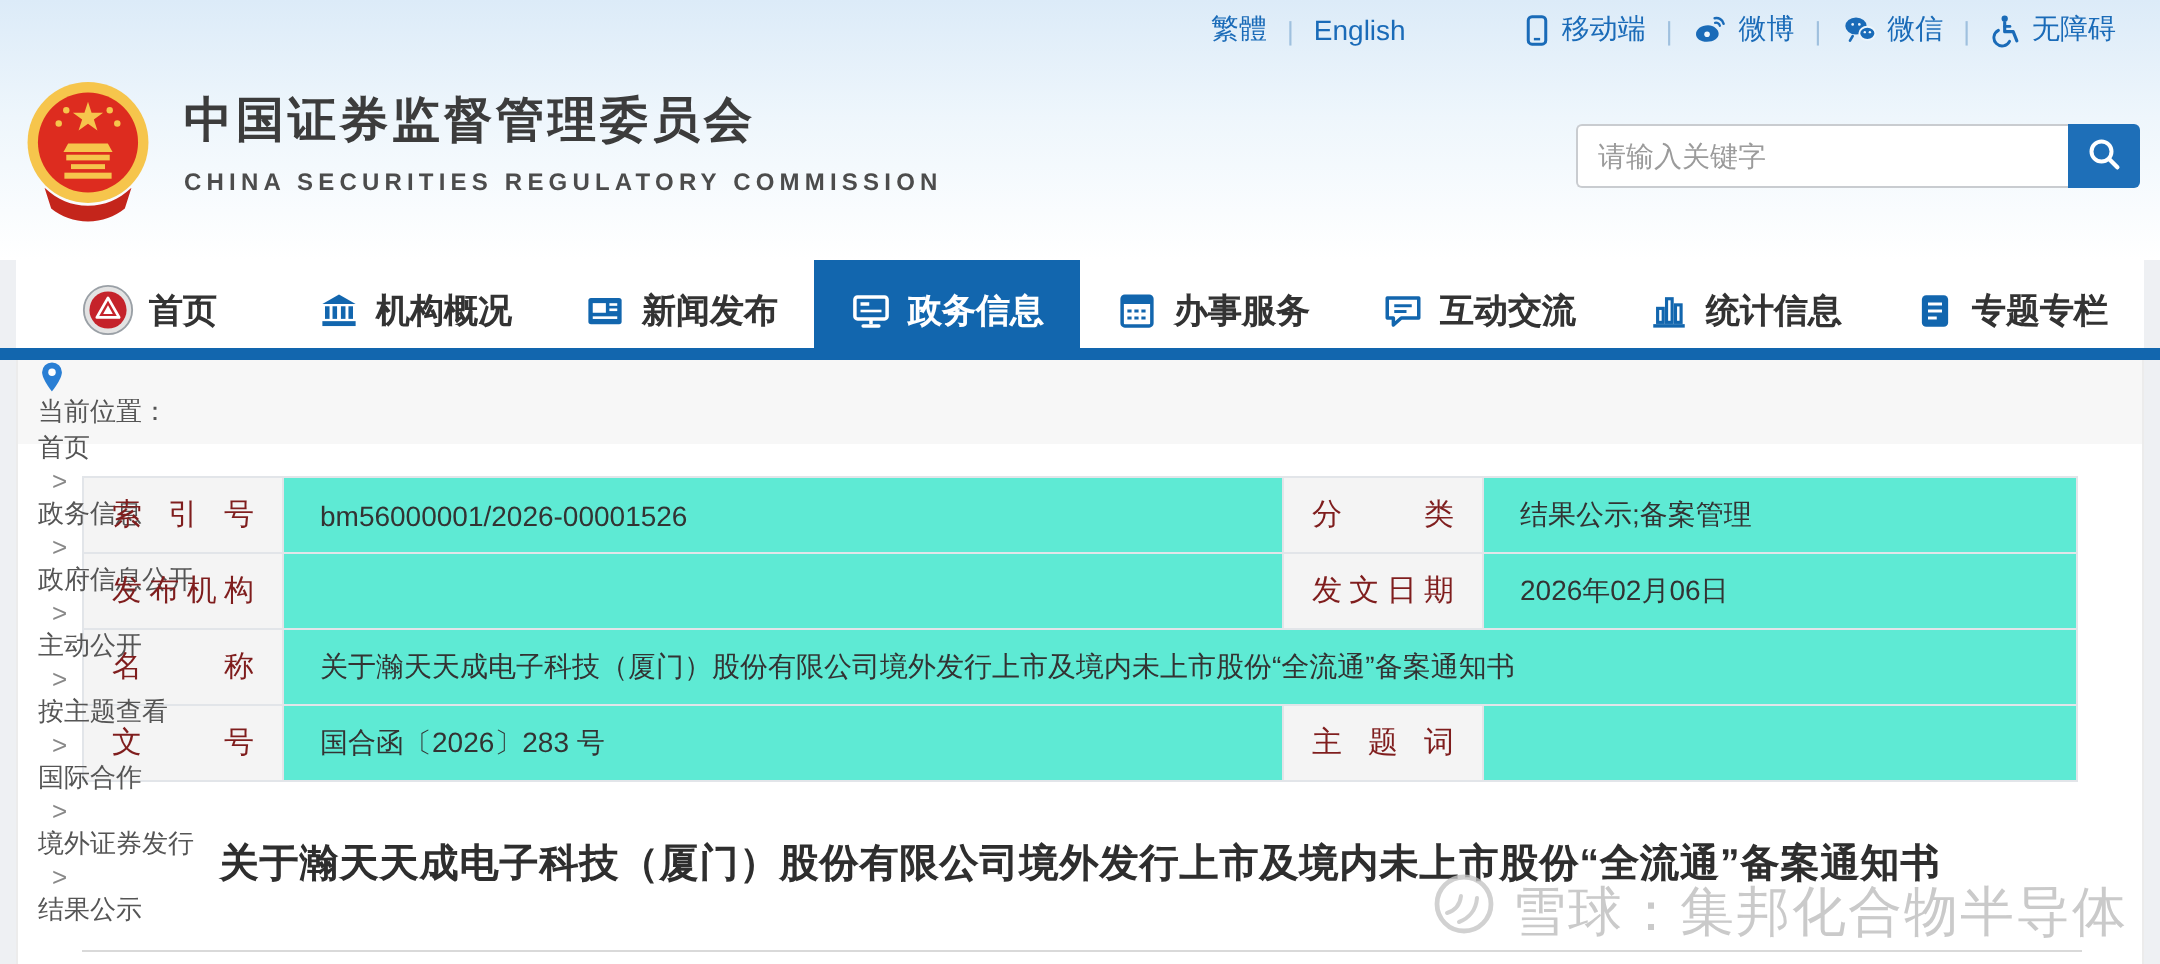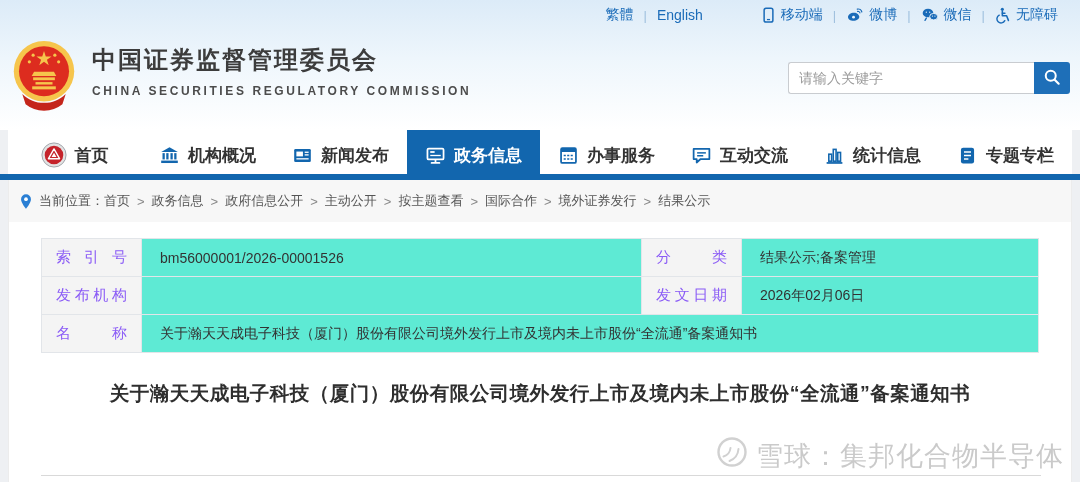--- a/index.html
+++ b/index.html
@@ -51,34 +51,34 @@
   .nav-item .nav-ic { display:inline-flex; color:#1266ae; }
   .nav-item.active { background:#1266ae; color:#fff; }
   .nav-item.active .nav-ic { color:#fff; }
   .nav-strip { position:absolute; top:174px; left:0; width:1080px; height:6px; background:#1266ae; z-index:1; }
   
   .content {
     position:absolute; top:180px; left:8px; right:8px; bottom:0;
     background:#fff; border-left:1px solid #ececec; border-right:1px solid #ececec;
   }
   .breadcrumb {
-    height:42px; background:#f7f7f7; display:flex; align-items:center;
-    padding-left:10px; font-size:13px; color:#555;
+    height:42px; background:#f7f7f7; display:flex; align-items:flex-start;
+    padding-left:10px; font-size:13px; color:#555;flex-direction:column;
   }
   .breadcrumb .pin { display:inline-flex; margin-right:6px; }
   .breadcrumb a { color:#555; text-decoration:none; cursor:pointer; }
   .bc-sep { margin:0 7px; color:#888; }
   
   .info-table {
     margin:16px 0 0 32px; width:997px; border-collapse:collapse;
     font-size:14px; color:#333; table-layout:fixed;
   }
   .info-table td { border:1px solid #e2e5e9; height:38px; vertical-align:middle; }
   .info-table td.lbl {
-    background:#f4f4f4; width:100px; font-size:15px; color:#8b5cf6;
+    background:#f4f4f4; width:100px; font-size:15px; color:#7f1d1d;
     padding:0 14px; text-align:justify; text-align-last:justify;font-family:Liberation Serif, serif;
   }
   .info-table td.val { background:#5eead4; padding:0 18px; }
   col.c-val1 { width:500px; } col.c-lab { width:100px; } col.c-val2 { width:297px; }
   
   .article-title {
     margin-top:27px; text-align:center; font-size:19.5px; font-weight:bold;
     color:#2e2e2e; letter-spacing:0.5px; padding:0 60px;
   }
   .bottom-divider { position:absolute; left:32px; right:30px; bottom:6px; height:1px; background:#d9d9d9; }
@@ -325,20 +325,26 @@
         <tr>
           <td class="lbl">发布机构</td>
           <td class="val"></td>
           <td class="lbl">发文日期</td>
           <td class="val">2026年02月06日</td>
         </tr>
         <tr>
           <td class="lbl">名 称</td>
           <td class="val" colspan="3">关于瀚天天成电子科技（厦门）股份有限公司境外发行上市及境内未上市股份“全流通”备案通知书</td>
         </tr>
+        <tr>
+          <td class="lbl">文 号</td>
+          <td class="val">国合函〔2026〕283 号</td>
+          <td class="lbl">主 题 词</td>
+          <td class="val"></td>
+        </tr>
       </tbody>
     </table>
 
     <div class="article-title">关于瀚天天成电子科技（厦门）股份有限公司境外发行上市及境内未上市股份“全流通”备案通知书</div>
 
     <div class="bottom-divider"></div>
   </div>
 
   <div class="watermark">
     <span>

